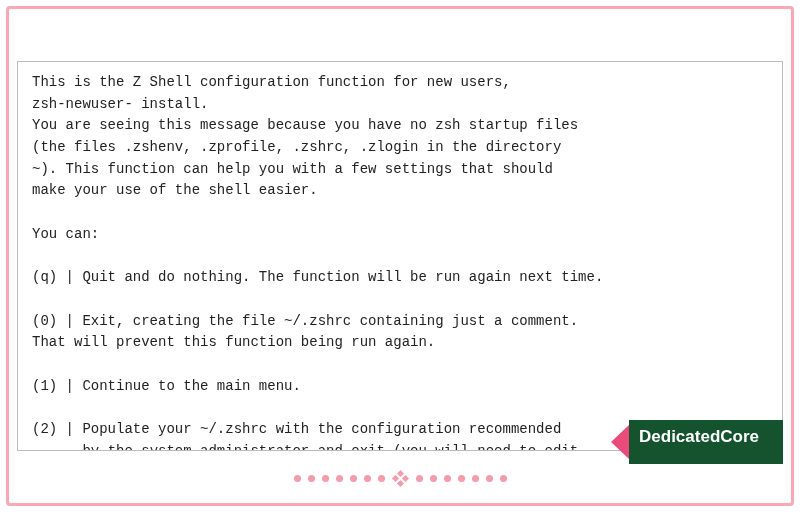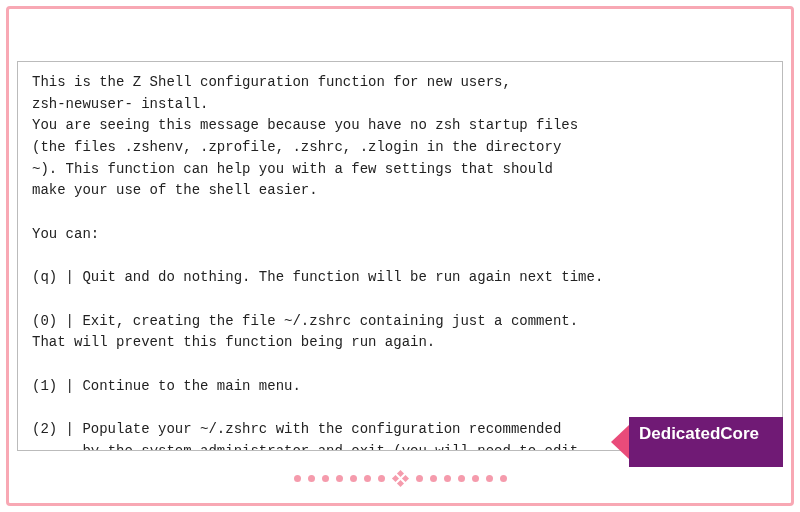--- a/index.html
+++ b/index.html
@@ -86,27 +86,27 @@
       align-items: center;
     }
     .badge-chevron {
       width: 0;
       height: 0;
       border-top: 17px solid transparent;
       border-bottom: 17px solid transparent;
       border-right: 18px solid #e94b7a;
     }
     .badge-body {
-      background: #701a75;
+      background: #14532d;
       color: #fff;
       font-family: -apple-system, "Segoe UI", Arial, sans-serif;
       font-weight: 700;
       font-size: 17px;
       padding: 0 24px 12px 10px;
-      height: 50px;
+      height: 44px;
       line-height: 34px;
     }
   </style>
 </head>
 <body>
 
 <div class="outer-frame">
 
   <div class="terminal-box">
     <div class="terminal-text">This is the Z Shell configuration function for new users,

